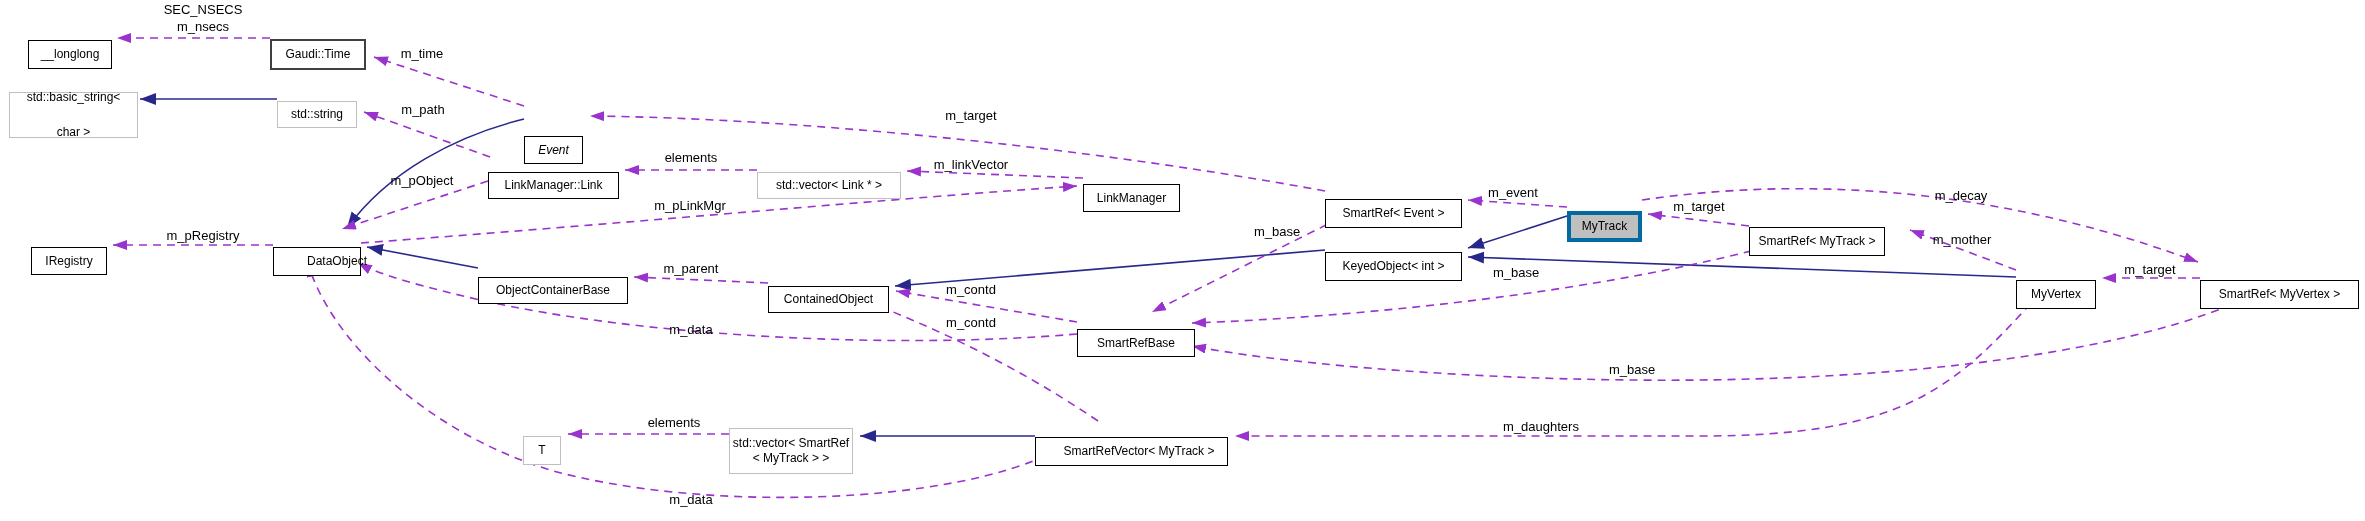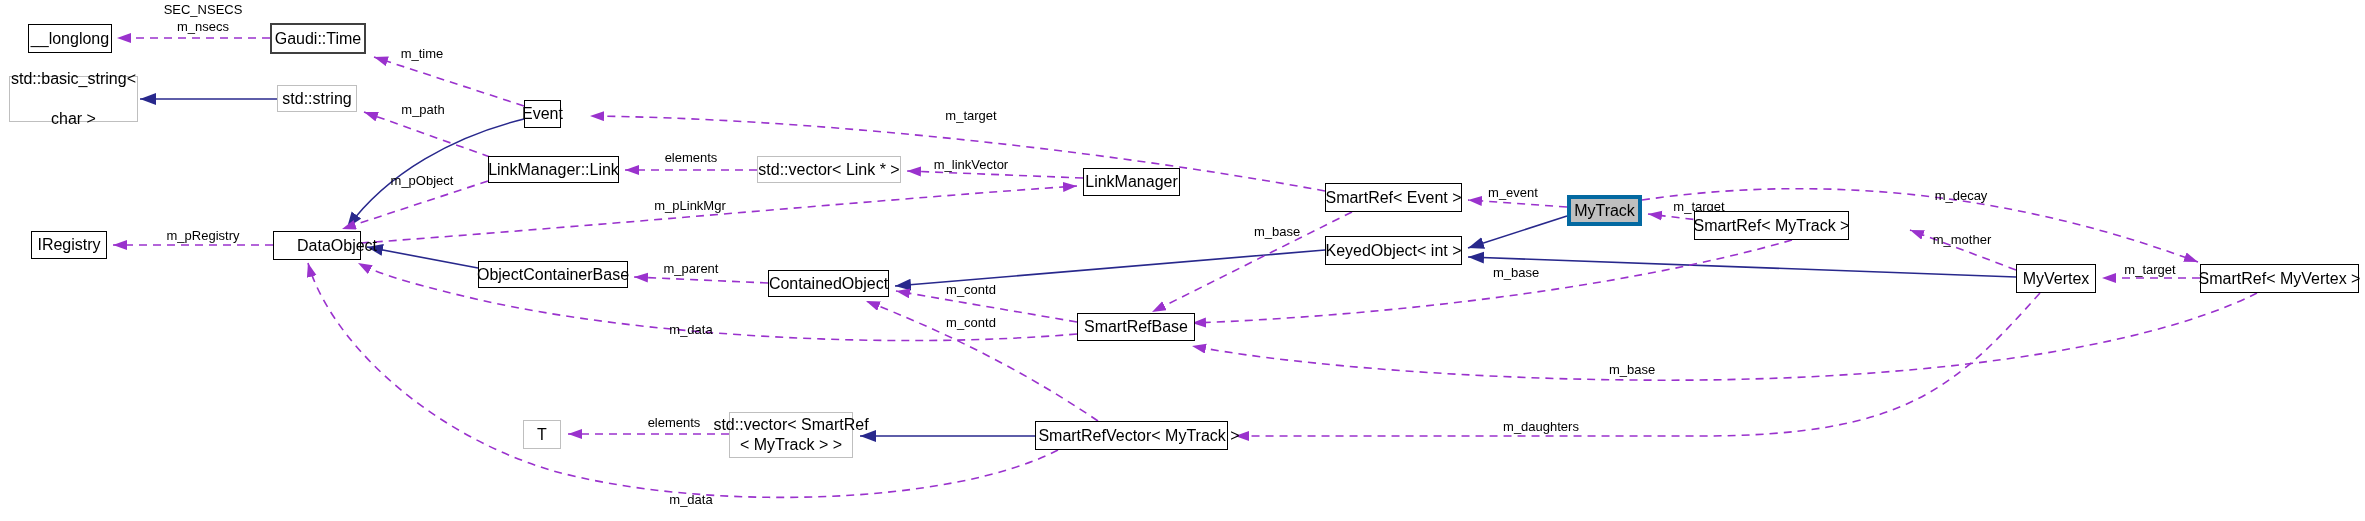--- a/index.html
+++ b/index.html
@@ -10,23 +10,24 @@
     font-family:"Liberation Sans","DejaVu Sans",sans-serif;
     overflow:hidden;
   }
   #edge-layer{position:absolute;left:0;top:0;}
   .node{
     position:absolute;
     display:flex;flex-direction:column;align-items:center;justify-content:center;
     background:#ffffff;
     border:1px solid #000000;
     box-sizing:border-box;
-    font-size:16px;color:#000000;
+    font-size:12px;color:#000000;
     line-height:1.25;white-space:nowrap;text-align:center;
     z-index:2;
+    margin-top:16px;
   }
   .node.external{border-color:#bfbfbf;}
   .node.strong{border:2px solid #404040;}
   .node.focus{background:#bfbfbf;border:4px solid #0369a1;}
   .edge{fill:none;stroke-width:1.6px;}
   .edge.use{stroke:#9a32cd;stroke-dasharray:8,6;}
   .edge.inherit{stroke:#28288c;}
   .edge-label{font-size:13px;fill:#000000;text-anchor:middle;}
 </style>
 </head>
@@ -109,21 +110,21 @@
       <div class="node strong" style="left: 270px; top: 23px; width: 96px; height: 31px;">
         <span>Gaudi::Time</span>
       </div>
       <div class="node external" style="left: 9px; top: 76px; width: 129px; height: 46px; gap: 20px;">
         <span>std::basic_string&lt;</span>
         <span>char &gt;</span>
       </div>
       <div class="node external" style="left: 277px; top: 85px; width: 80px; height: 27px;">
         <span>std::string</span>
       </div>
-      <div class="node class" style="left: 524px; top: 100px; width: 37px; height: 28px;">
+      <div class="node class" style="left: 524px; top: 120px; width: 59px; height: 28px; font-style: italic;">
         <span>Event</span>
       </div>
       <div class="node class" style="left: 488px; top: 156px; width: 131px; height: 27px;">
         <span>LinkManager::Link</span>
       </div>
       <div class="node external" style="left: 757px; top: 156px; width: 144px; height: 27px;">
         <span>std::vector&lt; Link * &gt;</span>
       </div>
       <div class="node class" style="left: 1083px; top: 168px; width: 97px; height: 28px;">
         <span>LinkManager</span>
@@ -145,21 +146,21 @@
       </div>
       <div class="node class" style="left: 1325px; top: 183px; width: 137px; height: 29px;">
         <span>SmartRef&lt; Event &gt;</span>
       </div>
       <div class="node class" style="left: 1325px; top: 236px; width: 137px; height: 29px;">
         <span>KeyedObject&lt; int &gt;</span>
       </div>
       <div class="node focus" style="left: 1567px; top: 195px; width: 75px; height: 31px;">
         <span>MyTrack</span>
       </div>
-      <div class="node class" style="left: 1694px; top: 211px; width: 155px; height: 29px;">
+      <div class="node class" style="left: 1749px; top: 211px; width: 136px; height: 29px;">
         <span>SmartRef&lt; MyTrack &gt;</span>
       </div>
       <div class="node class" style="left: 2016px; top: 264px; width: 80px; height: 29px;">
         <span>MyVertex</span>
       </div>
       <div class="node class" style="left: 2200px; top: 264px; width: 159px; height: 29px;">
         <span>SmartRef&lt; MyVertex &gt;</span>
       </div>
       <div class="node external" style="left: 523px; top: 420px; width: 38px; height: 29px;">
         <span>T</span>

